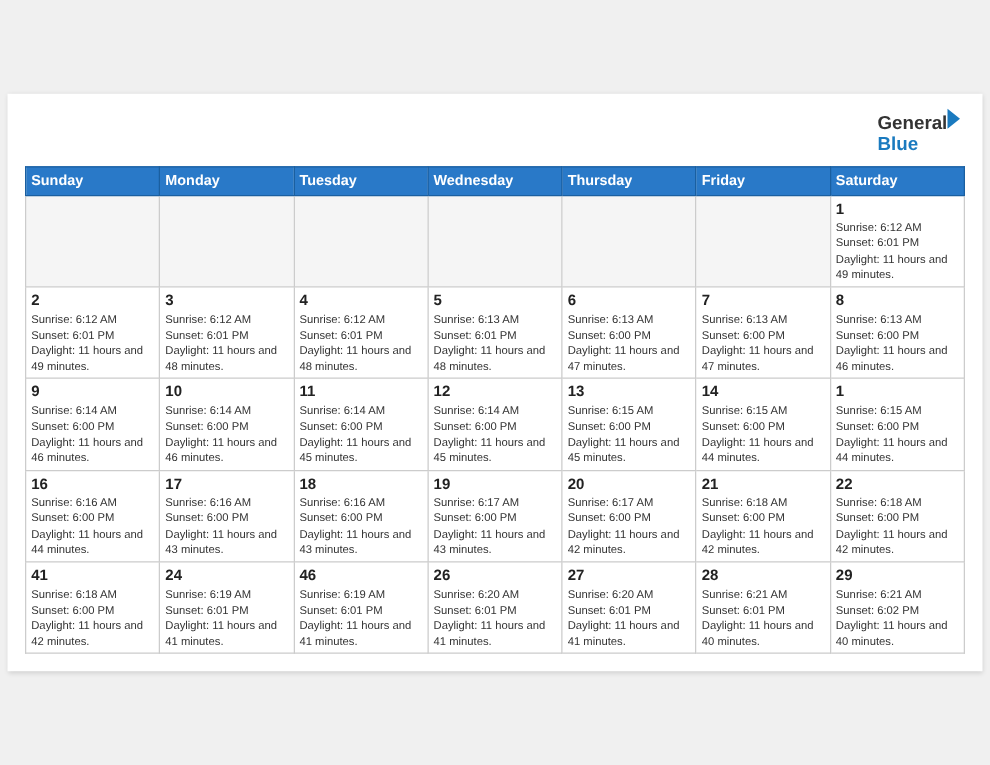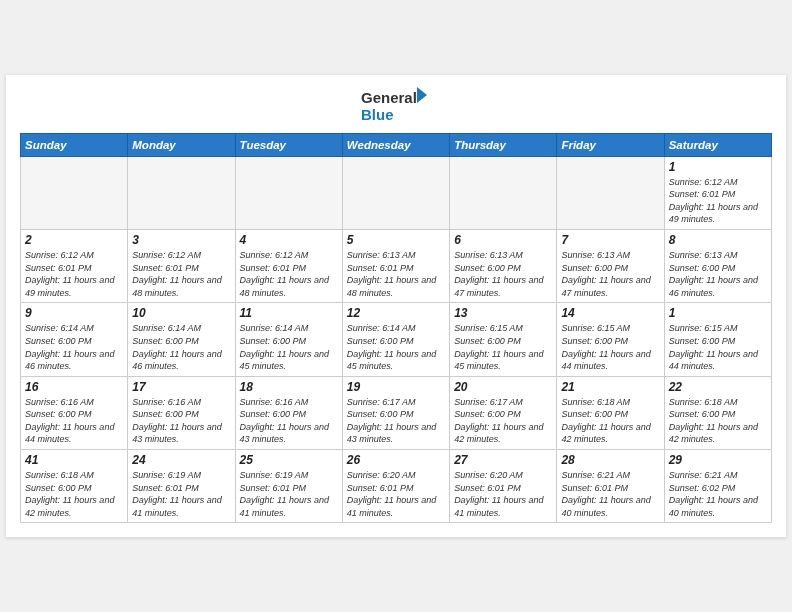--- a/index.html
+++ b/index.html
@@ -14,21 +14,21 @@
       overflow: hidden;
     }
     .calendar-wrapper {
       background: white;
       width: 780px;
       padding: 10px 14px 14px 14px;
       box-shadow: 0 1px 4px rgba(0,0,0,0.15);
     }
     .header-section {
       display: flex;
-      justify-content: center;
+      justify-content: flex-end;
       align-items: flex-start;
       margin-bottom: 8px;
     }
     .logo-area {
       display: flex;
       align-items: center;
       gap: 4px;
     }
     .title-area {
       text-align: right;
@@ -40,21 +40,20 @@
       line-height: 1.1;
     }
     .location-subtitle {
       font-size: 13px;
       color: #555;
     }
     .calendar-table {
       width: 100%;
       border-collapse: collapse;
       table-layout: fixed;
-      font-style: italic;
     }
     .calendar-table thead th {
       background: #2979c8;
       color: white;
       font-size: 11.5px;
       font-weight: bold;
       padding: 5px 4px;
       text-align: left;
       border: 1px solid #1a5fa0;
     }
@@ -219,21 +218,21 @@
         <tr>
           <td>
             <span class="day-number">41</span>
             <div class="day-info">Sunrise: 6:18 AM<br>Sunset: 6:00 PM<br>Daylight: 11 hours and 42 minutes.</div>
           </td>
           <td>
             <span class="day-number">24</span>
             <div class="day-info">Sunrise: 6:19 AM<br>Sunset: 6:01 PM<br>Daylight: 11 hours and 41 minutes.</div>
           </td>
           <td>
-            <span class="day-number">25</span>
+            <span class="day-number">46</span>
             <div class="day-info">Sunrise: 6:19 AM<br>Sunset: 6:01 PM<br>Daylight: 11 hours and 41 minutes.</div>
           </td>
           <td>
             <span class="day-number">26</span>
             <div class="day-info">Sunrise: 6:20 AM<br>Sunset: 6:01 PM<br>Daylight: 11 hours and 41 minutes.</div>
           </td>
           <td>
             <span class="day-number">27</span>
             <div class="day-info">Sunrise: 6:20 AM<br>Sunset: 6:01 PM<br>Daylight: 11 hours and 41 minutes.</div>
           </td>

